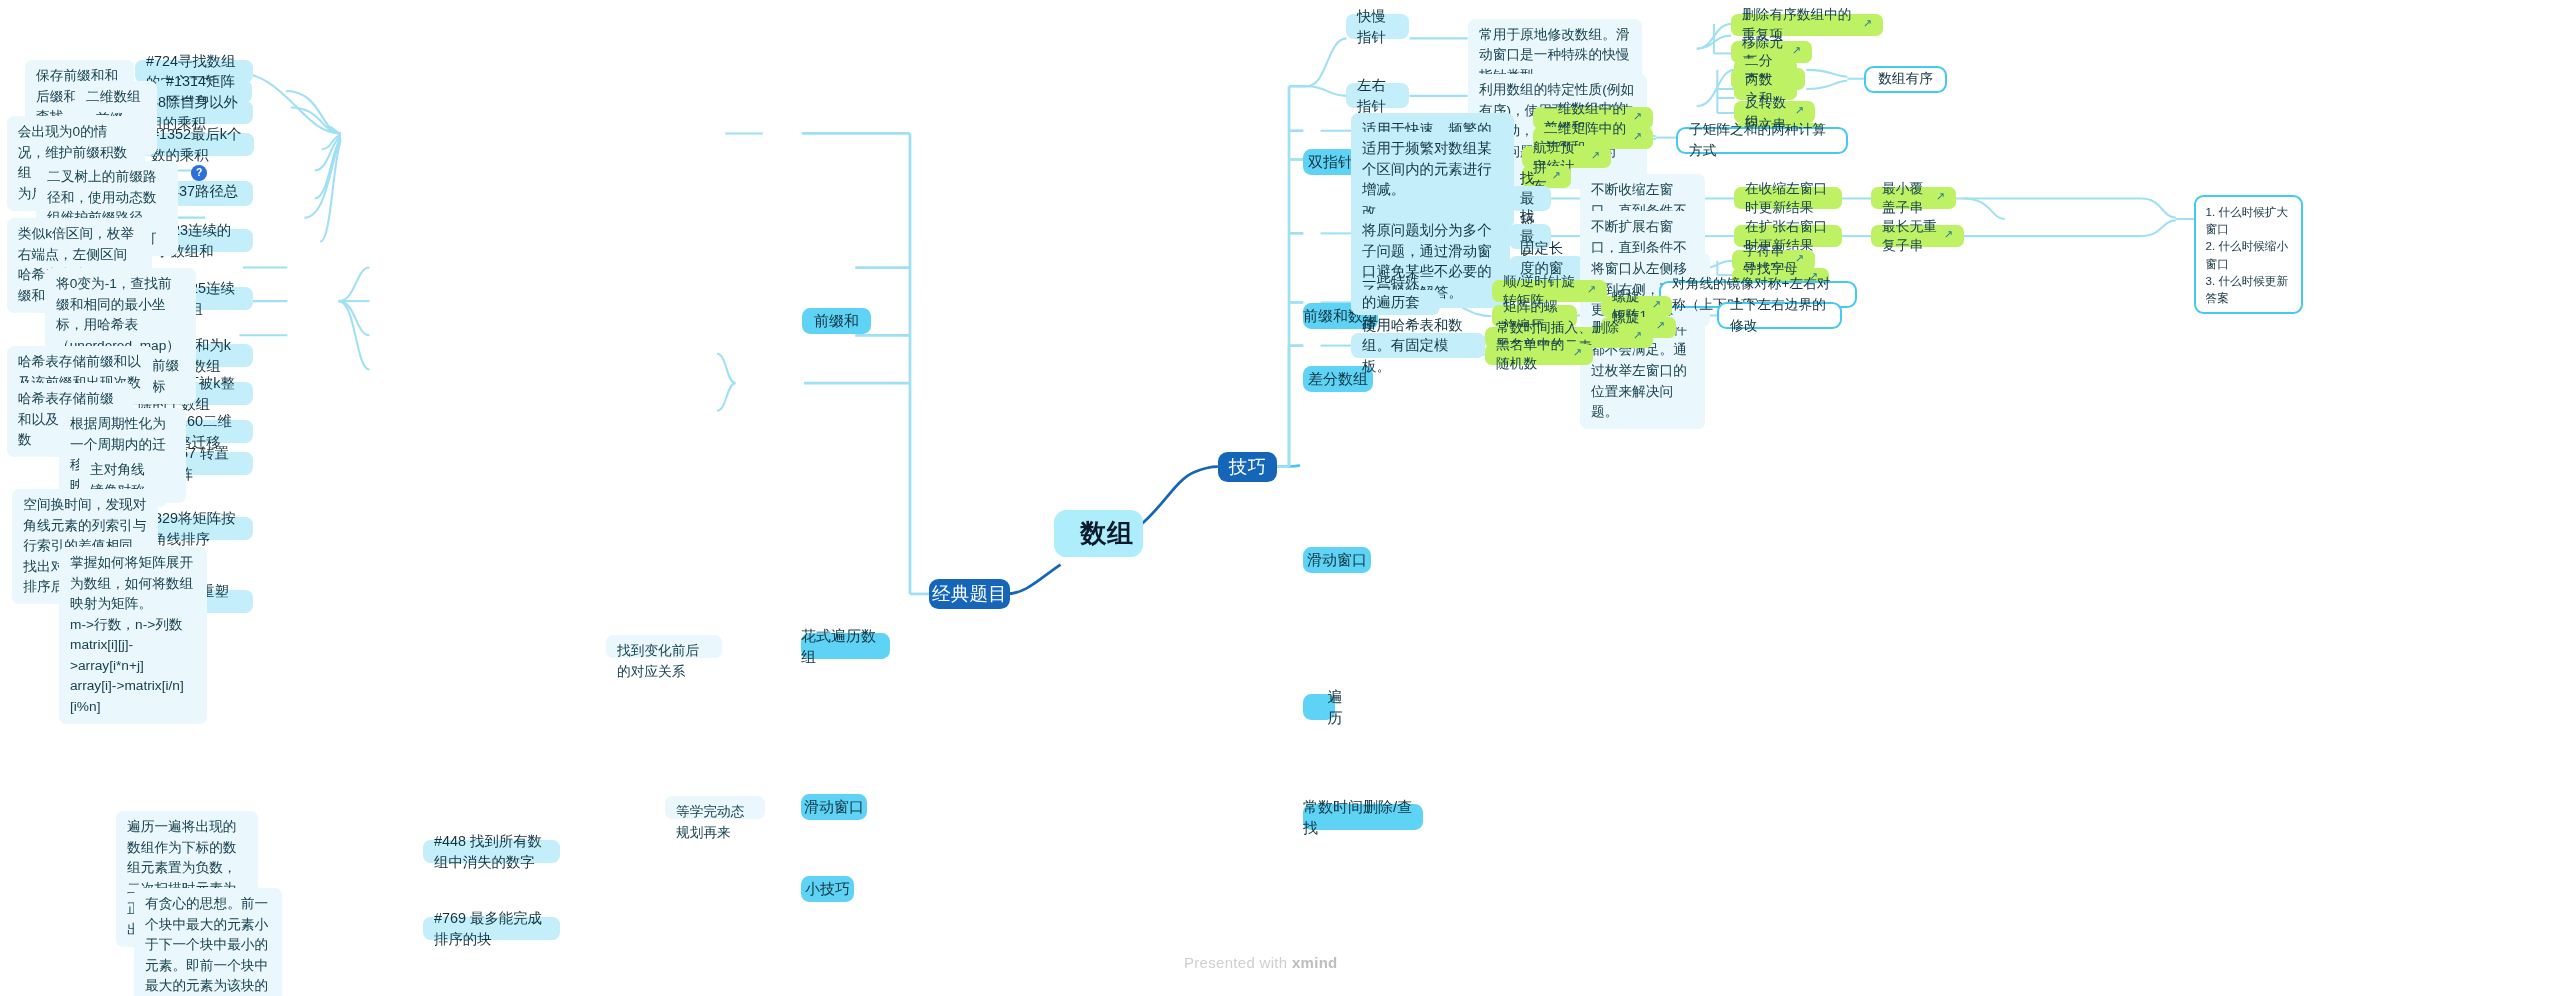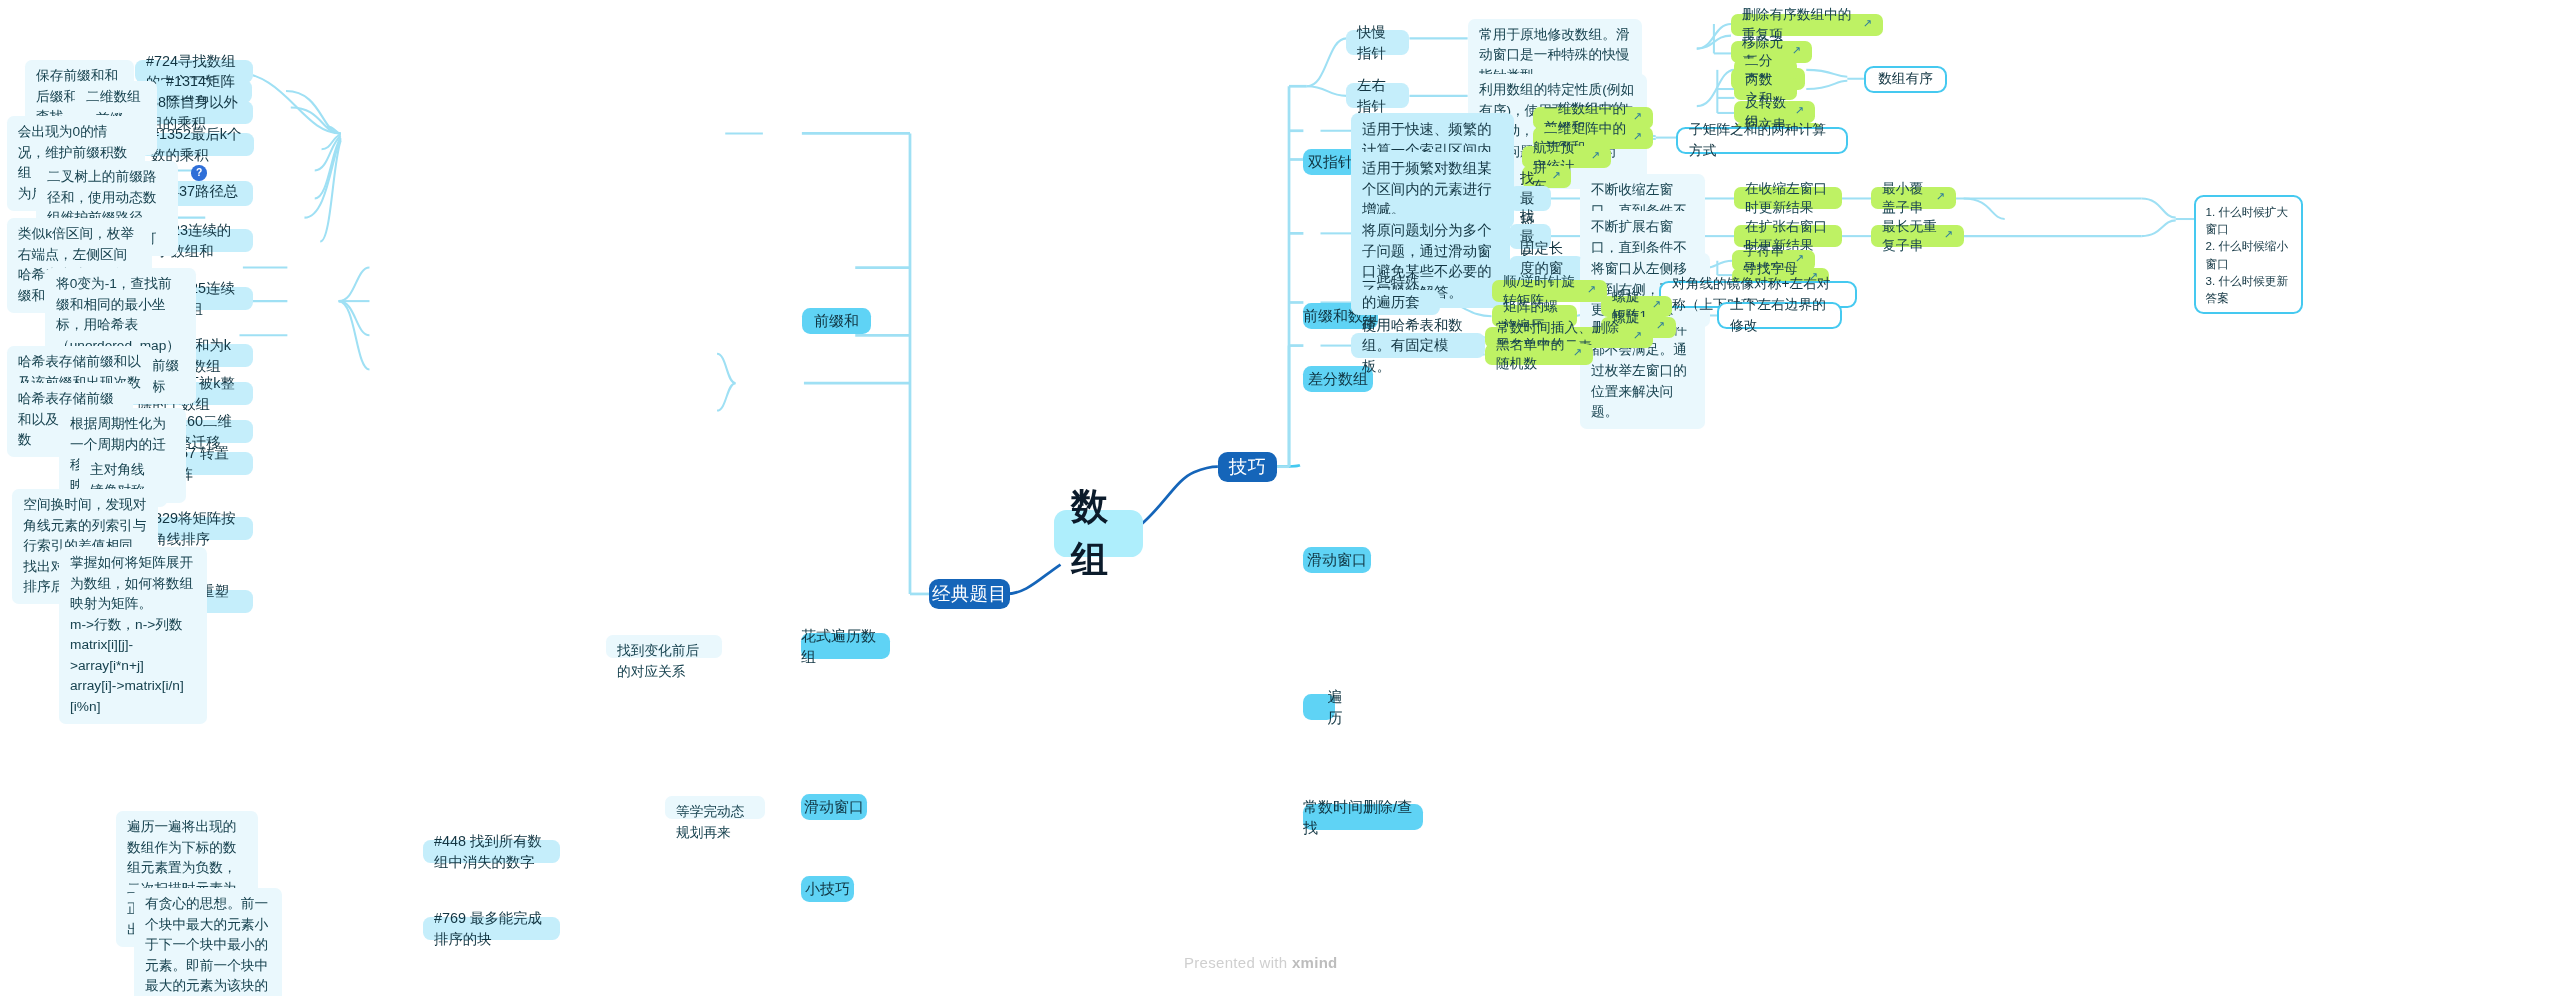--- a/index.html
+++ b/index.html
@@ -28,21 +28,21 @@
     border-radius: 9.6px;
     white-space: pre-wrap;
     line-height: 1.42;
     color: #15343f;
   }
   
   .root {
     background: #aeeefc;
     color: #0b1b2b;
     font-weight: bold;
-    font-size: 37px;
+    font-size: 26px;
     justify-content: center;
     border-radius: 12.3px;
     letter-spacing: 0.7px;
     padding-left: 17px;
   }
   .main {
     background: #1565b9;
     color: #ffffff;
     font-size: 18.5px;
     justify-content: center;
@@ -399,21 +399,21 @@
   <div class="node cat" style="left:1303px; top:547px; width:68px; height:26px;">
     <span>滑动窗口</span>
   </div>
   <div class="node cat" style="left:1303px; top:694px; width:25px; height:26px;padding-left:32px;">
     <span>遍历</span>
   </div>
   <div class="node cat" style="left:1303px; top:804px; width:120px; height:26px;">
     <span>常数时间删除/查找</span>
   </div>
 
-  <div class="node sub pad" style="left:1346px; top:30px; width:63px; height:25px;">
+  <div class="node sub pad" style="left:1346px; top:14px; width:63px; height:25px;">
     <span>快慢指针</span>
   </div>
   <div class="node note pad" style="left:1468px; top:18.5px; width:174px; min-height:38px;">
     <span>常用于原地修改数组。滑动窗口是一种特殊的快慢指针类型。</span>
   </div>
   <div class="node leaf pad" style="left:1731px; top:13.7px; width:152px; height:22px;">
     <span>删除有序数组中的重复项</span><span class="ext">↗</span>
   </div>
   <div class="node leaf pad" style="left:1731px; top:41px; width:81px; height:22px;">
     <span>移除元素</span><span class="ext">↗</span>
@@ -450,21 +450,21 @@
   <div class="node leaf pad" style="left:1533px; top:107px; width:120px; height:22px;">
     <span>一维数组中的前缀和</span><span class="ext">↗</span>
   </div>
   <div class="node leaf pad" style="left:1533px; top:127px; width:120px; height:22px;">
     <span>二维矩阵中的前缀和</span><span class="ext">↗</span>
   </div>
   <div class="node callout pad" style="left:1676px; top:127px; width:172px; height:27px;">
     <span>子矩阵之和的两种计算方式</span>
   </div>
 
-  <div class="node sub pad" style="left:1351px; top:152px; width:163px; min-height:31.5px; background:#c5eefb; align-items:center; justify-content:flex-start;">
+  <div class="node sub pad" style="left:1351px; top:132px; width:163px; min-height:31.5px; background:#c5eefb; align-items:center; justify-content:flex-start;">
     <span>适用于频繁对数组某个区间内的元素进行增减。</span>
   </div>
   <div class="node leaf pad" style="left:1522px; top:146px; width:89px; height:22px;">
     <span>航班预定统计</span><span class="ext">↗</span>
   </div>
   <div class="node leaf pad" style="left:1522px; top:166px; width:49px; height:22px;">
     <span>拼车</span><span class="ext">↗</span>
   </div>
 
   <div class="node sub pad" style="left:1351px; top:214px; width:159px; min-height:38px; background:#c5eefb; align-items:flex-start; justify-content:flex-start;">

